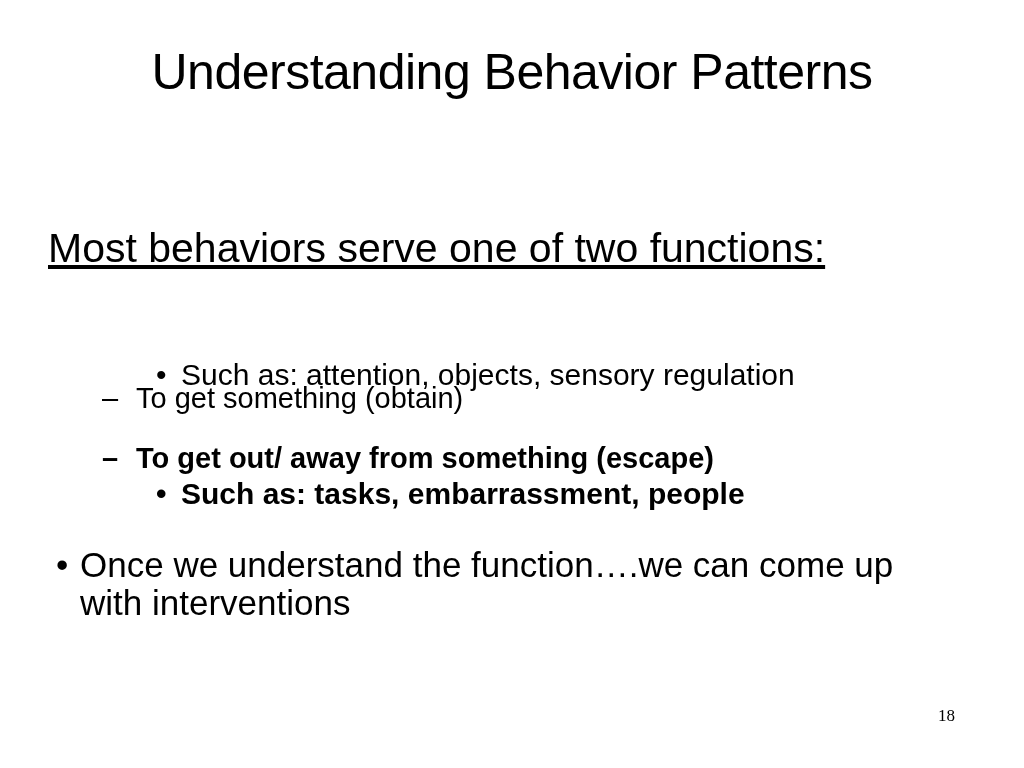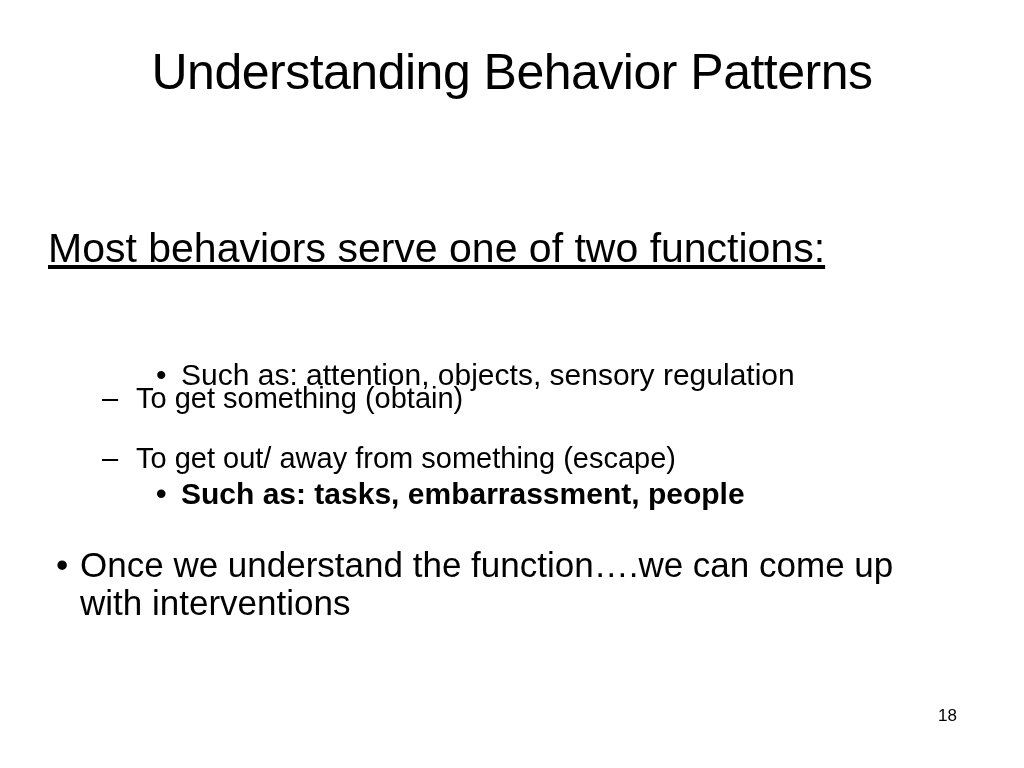--- a/index.html
+++ b/index.html
@@ -8,38 +8,38 @@
     .title { position: absolute; left: 0; width: 1024px; top: 42px; text-align: center;
              font-size: 50px; line-height: 60px; letter-spacing: -0.5px; }
     .lvl0 { position: absolute; left: 48px; top: 226px; font-size: 41px; line-height: 44px; text-decoration: underline; }
     .dash { position: absolute; left: 102px; font-size: 29px; line-height: 36px; }
     .dash .mark { display: inline-block; width: 34px; }
     .sub { position: absolute; left: 156px; font-size: 30px; line-height: 30px; }
     .sub .mark { display: inline-block; width: 25px; }
     .bullet { position: absolute; left: 56px; top: 546px; font-size: 35px; line-height: 38px; width: 900px; }
     .bullet .mark { position: absolute; left: 0; top: 0; }
     .bullet .txt { display: block; margin-left: 24px; }
-    .pagenum { position: absolute; left: 938px; top: 706px; font-size: 17px; line-height: 20px; }
+    .pagenum { position: absolute; left: 938px; top: 706px; font-size: 17px; line-height: 20px; font-family: Liberation Serif, serif; }
   </style>
 </head>
 <body>
 
 <div>
   <div class="title">Understanding Behavior Patterns</div>
 
   <div class="lvl0">Most behaviors serve one of two functions:</div>
 
   <div class="dash" style="top:332px;margin-top:48px;">
     <span class="mark">–</span><span>To get something (obtain)</span>
   </div>
   <div class="sub" style="top:360px;">
     <span class="mark">•</span><span>Such as: attention, objects, sensory regulation</span>
   </div>
 
-  <div class="dash" style="top:440px;">
+  <div class="dash" style="top:440px;font-weight:bold;">
     <span class="mark">–</span><span>To get out/ away from something (escape)</span>
   </div>
   <div class="sub" style="top:479px;font-weight:bold;">
     <span class="mark">•</span><span>Such as: tasks, embarrassment, people</span>
   </div>
 
   <div class="bullet">
     <span class="mark">•</span>
     <span class="txt">Once we understand the function….we can come up with interventions</span>
   </div>

